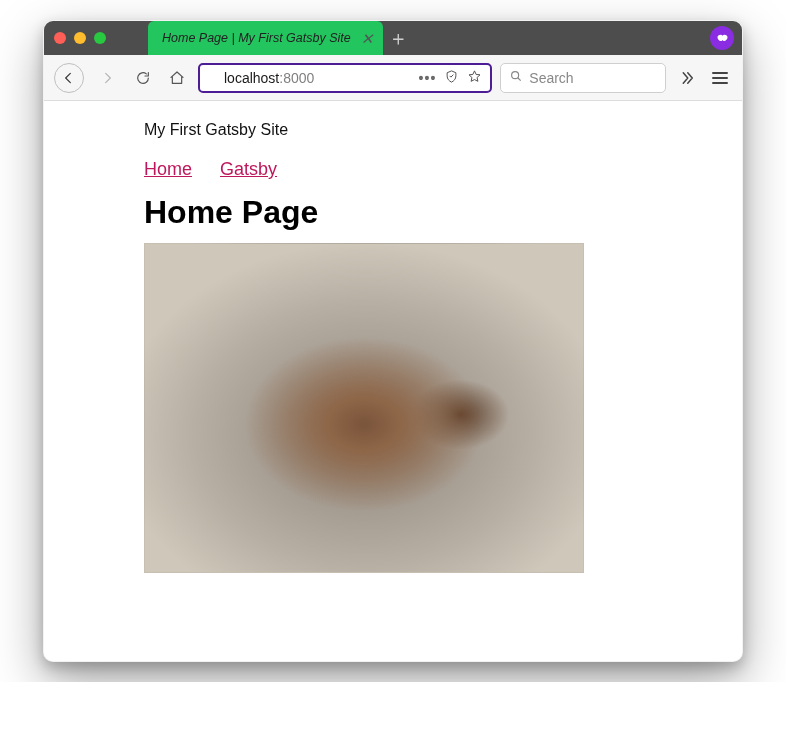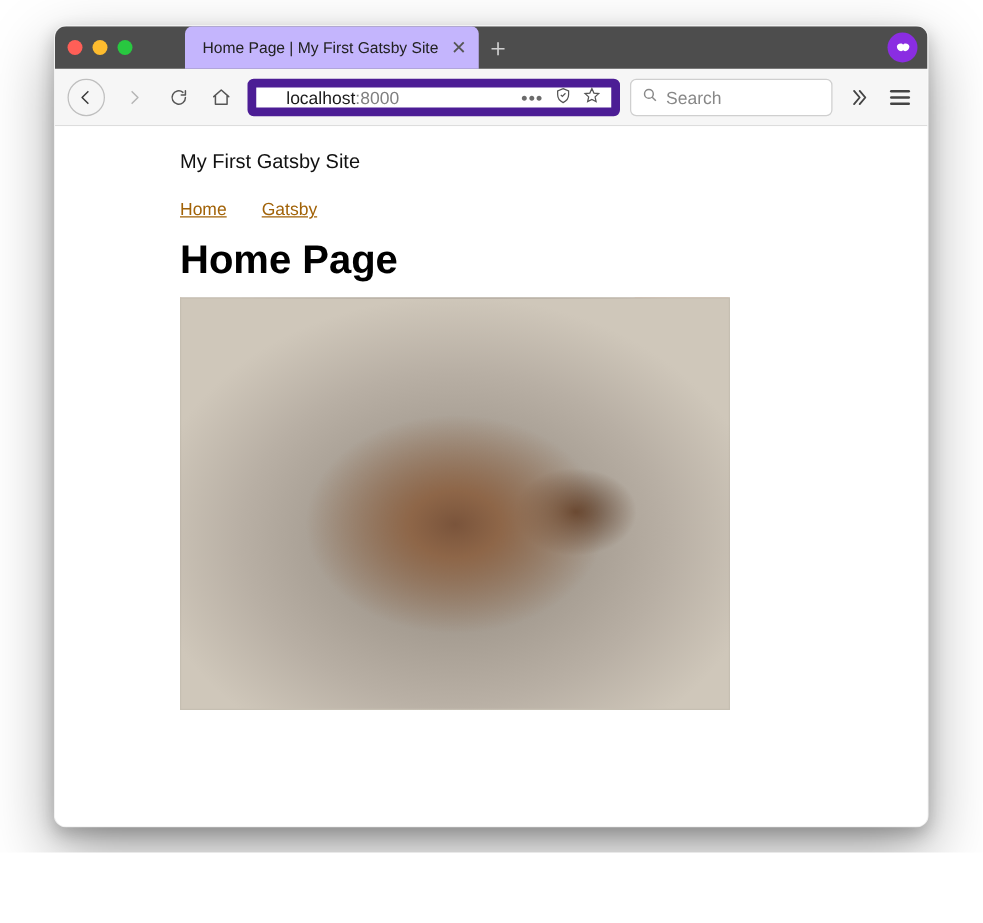--- a/index.html
+++ b/index.html
@@ -34,29 +34,30 @@
       gap: 8px;
       width: 82px;
     }
     .dot { width: 12px; height: 12px; border-radius: 50%; }
     .dot.red { background:#ff5f57; }
     .dot.yellow { background:#febc2e; }
     .dot.green { background:#28c840; }
     .tab {
       display: flex;
       align-items: center;
-      background: #c4b5fd;
+      background: #22c55e;
       padding: 0 10px 0 14px;
       border-top-left-radius: 6px;
       border-top-right-radius: 6px;
       margin-left: 12px;
       min-width: 210px;
       gap: 10px;
       font-size: 12.5px;
       color: #222;
+      font-style: italic;
     }
     .tab-close {
       font-size: 15px;
       color: #555;
       line-height: 1;
       cursor: pointer;
     }
     .new-tab {
       display:flex; align-items:center; justify-content:center;
       width: 30px; color:#cfcfcf; font-size:20px; cursor:pointer;
@@ -86,21 +87,21 @@
     .nav-btn.back { border:1px solid #bfbfbf; }
     .nav-btn.fwd { color:#b5b5b5; }
     .nav-btn svg, .icon-btn svg { width:16px; height:16px; stroke:currentColor; fill:none; stroke-width:1.8; }
     .icon-btn {
       width:26px; height:26px; display:flex; align-items:center; justify-content:center;
       color:#555; cursor:pointer;
     }
     .url-bar {
       flex: 1.3;
       height: 30px;
-      border: 7px solid #4c1d95;
+      border: 2px solid #4c1d95;
       border-radius: 5px;
       background: #fff;
       display:flex; align-items:center;
       padding: 0 8px;
       gap: 8px;
       font-size: 14px;
       color: #5a5a5a;
     }
     .url-bar .hostpath { color:#1a1a1a; flex:1; }
     .url-bar .hostpath .rest { color:#808080; }
@@ -123,21 +124,21 @@
     .chevrons svg { width:18px; height:18px; stroke:#444; fill:none; stroke-width:2; }
 
     
     .page {
       padding: 20px 100px 40px 100px;
       min-height: 560px;
       background:#fff;
     }
     .site-title { font-size:16px; font-weight:400; color:#111; margin-bottom:20px; }
     .site-nav { display:flex; gap:28px; margin-bottom:14px; }
-    .site-nav a { font-size:14px; color:#a16207; text-decoration:underline; cursor:pointer; }
+    .site-nav a { font-size:18px; color:#be185d; text-decoration:underline; cursor:pointer; }
     .page-heading { font-size:32px; font-weight:800; color:#000000; margin-bottom:12px; }
     .page-text { font-size:15.5px; color:#111; margin-bottom:14px; }
 
     
     .hero-image {
       width: 440px;
       height: 330px;
       background:
         radial-gradient(ellipse 260px 190px at 50% 55%, #7a543b 0%, #8e6648 14%, rgba(166,122,82,0.0) 46%),
         radial-gradient(ellipse 70px 50px at 72% 52%, #5e3f2a 0%, rgba(94,63,42,0) 70%),

